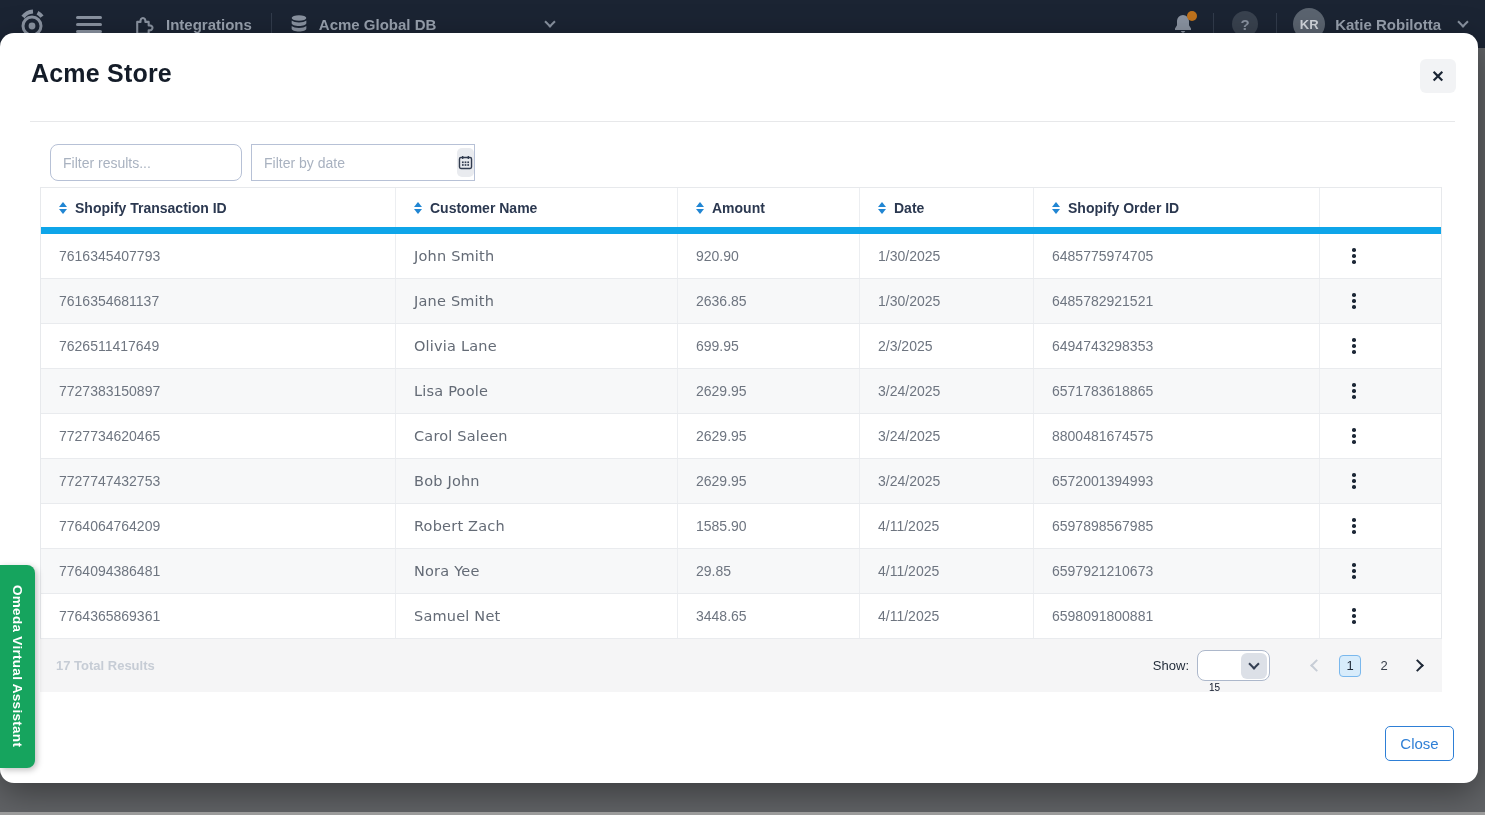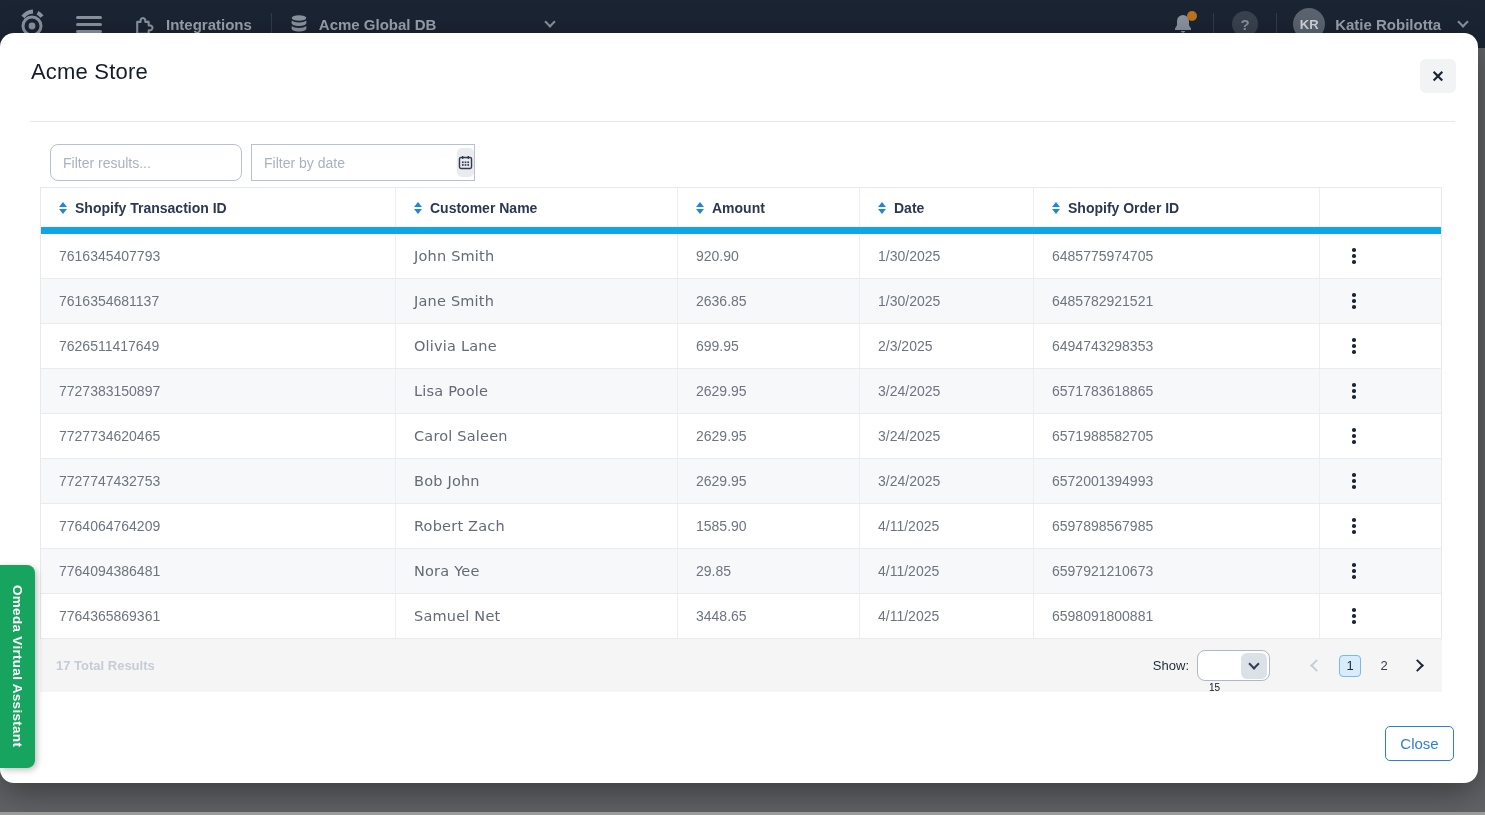--- a/index.html
+++ b/index.html
@@ -25,21 +25,21 @@
   .notif-dot { position:absolute; top:-1px; right:-2px; width:10px; height:10px; border-radius:50%; background:#c0731d; }
   .help-circle { width:26px; height:26px; border-radius:50%; background:#39424f; color:#8a93a1; font-weight:bold; font-size:15px; display:flex; align-items:center; justify-content:center; }
   .avatar { width:32px; height:32px; border-radius:50%; background:#5b6470; color:#d3d7dd; font-weight:bold; font-size:13px; display:flex; align-items:center; justify-content:center; }
 
   
   .modal {
     position:absolute; top:33px; left:0; right:7px; bottom:32px;
     background:#fff; border-radius:14px;
     box-shadow:0 10px 35px rgba(0,0,0,.4);
   }
-  .modal-title { position:absolute; left:31px; top:26px; font-size:22px; font-weight:400; color:#141c28; letter-spacing:.2px; }
+  .modal-title { position:absolute; left:31px; top:26px; font-size:25px; font-weight:700; color:#141c28; letter-spacing:.2px; }
   .modal-x {
     position:absolute; top:26px; right:22px; width:36px; height:34px;
     background:#f2f3f5; border:none; border-radius:6px; cursor:pointer;
     color:#1a2433; font-size:16px; font-weight:bold; display:flex; align-items:center; justify-content:center;
   }
   .title-divider { position:absolute; top:88px; left:30px; right:23px; height:1px; background:#e7e8ea; }
 
   
   .filters { position:absolute; top:111px; left:42px; display:flex; gap:9px;margin-left:8px; }
   .filter-input {
@@ -276,21 +276,21 @@
               <span class="dot"></span>
               <span class="dot"></span>
             </button>
           </div>
         </div>
         <div class="trow">
           <div class="tcell">7727734620465</div>
           <div class="tcell name-cell">Carol Saleen</div>
           <div class="tcell">2629.95</div>
           <div class="tcell">3/24/2025</div>
-          <div class="tcell">6571988582705</div>
+          <div class="tcell">8800481674575</div>
           <div class="tcell">
             <button class="kebab">
               <span class="dot"></span>
               <span class="dot"></span>
               <span class="dot"></span>
             </button>
           </div>
         </div>
         <div class="trow">
           <div class="tcell">7727747432753</div>

